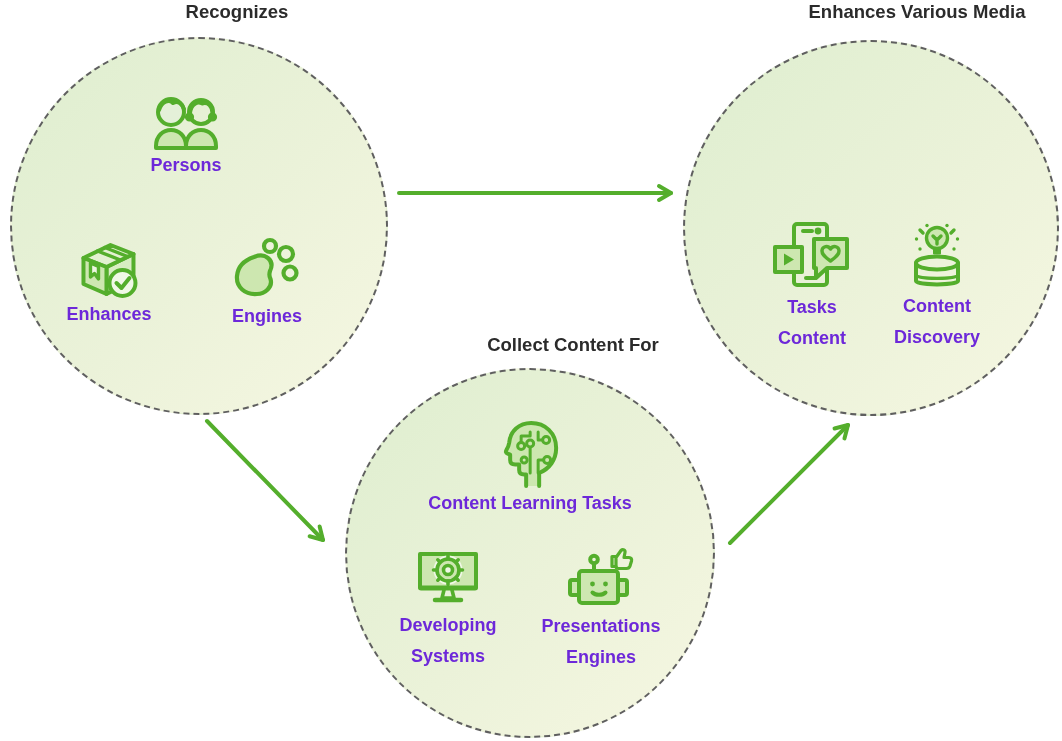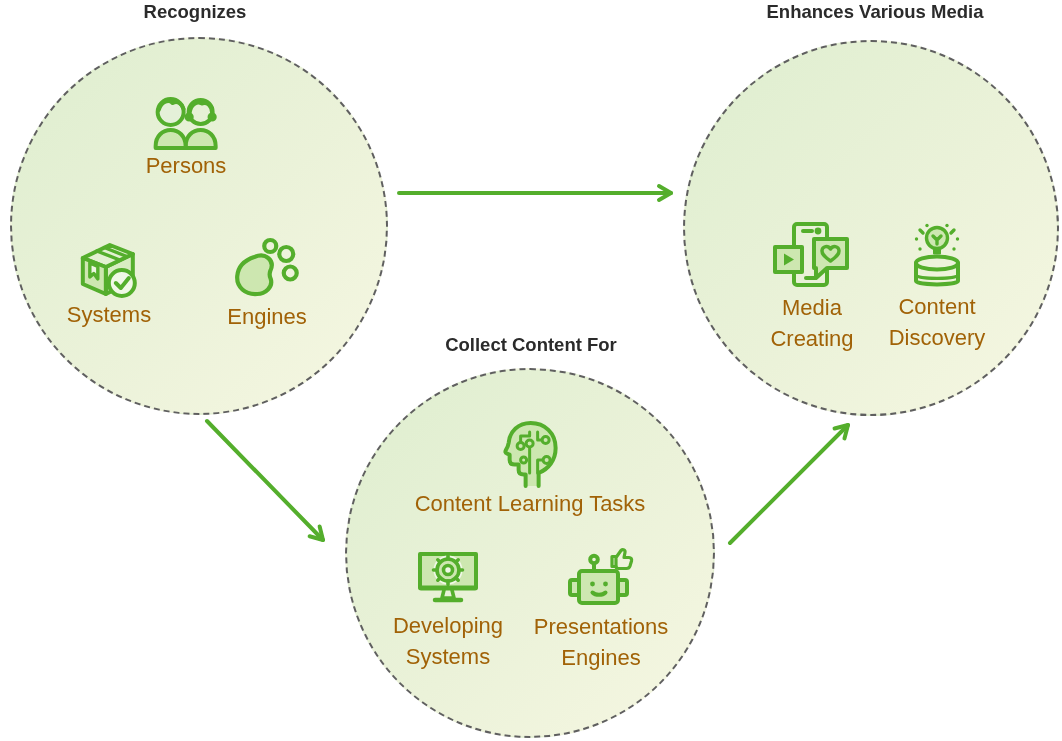--- a/index.html
+++ b/index.html
@@ -8,26 +8,26 @@
     font-family:"Liberation Sans", sans-serif;background:#ffffff;
   }
   .circle{
     position:absolute;border-radius:50%;
     border:2px dashed #5f5f5f;
     background:linear-gradient(135deg,#deeecf 0%,#ebf2d9 55%,#f6f7e2 100%);
     box-sizing:border-box;
   }
   .title{
     position:absolute;transform:translateX(-50%);
-    font-size:18.5px;font-weight:700;color:#2b2b2b;white-space:nowrap;
+    font-size:18.5px;font-weight:700;color:#2b2b2b;white-space:nowrap;margin-left:42px;
   }
   .item{position:absolute;transform:translateX(-50%);text-align:center;}
   .item svg{display:block;margin:0 auto;}
   .item .label{
-    font-size:22px;font-weight:400;color:#a16207;line-height:31px;
+    font-size:18px;font-weight:700;color:#6d28d9;line-height:31px;
   }
   .nowrap{white-space:nowrap;}
   .arrows{position:absolute;left:0;top:0;pointer-events:none;}
 </style>
 </head>
 <body>
 
 <div class="canvas">
 
   <div class="circle" style="left:10px;top:37px;width:378px;height:378px"></div>
@@ -70,21 +70,21 @@
       <g stroke="#54ae2c" stroke-width="4" stroke-linecap="round" stroke-linejoin="round">
         <path d="M29 30 L56 17 L56 44 L29 57 Z" fill="#d8edc2"></path>
         <path d="M6 21 L33 8 L56 17 L29 30 Z" fill="#e3f1d1"></path>
         <path d="M20 14 L43 23 M27.5 10.5 L50 19.5" fill="none" stroke-width="3.4"></path>
         <path d="M6 21 L29 30 L29 57 L6 47 Z" fill="#cde7b0"></path>
         <path d="M13 26 L13 40 L17 36.5 L21 42 L21 29.5 Z" fill="#eef6e2" stroke-width="3.4"></path>
         <circle cx="45" cy="46" r="13" fill="#f0f8e6"></circle>
         <path d="M39 46 L44 51 L52 41" fill="none"></path>
       </g>
     </svg>
-    <div class="label">Systems</div>
+    <div class="label">Enhances</div>
   </div>
 
   <div class="item" style="left:267px;top:237px">
     <svg width="68" height="64" viewBox="0 0 68 64">
       <g stroke="#54ae2c" stroke-width="4.2" fill="none" stroke-linejoin="round">
         <path d="M21 20 C33 15 42 24 37 34 C36 37 36 39 37.5 42 C40 50 32 57 24 57 C12 58 3 50 4 39 C5 28 12 23 21 20 Z" fill="#cde7b0"></path>
         <circle cx="37" cy="9" r="6"></circle>
         <circle cx="53" cy="17" r="7"></circle>
         <circle cx="57" cy="36" r="6.5"></circle>
       </g>
@@ -99,21 +99,21 @@
         <rect x="21" y="2" width="33" height="61" rx="3"></rect>
         <path d="M30 9 H39"></path>
           <circle cx="45" cy="9" r="1.4" fill="#54ae2c"></circle>
         <path d="M33 56 H42"></path>
         <rect x="2" y="25" width="27" height="25" fill="#cde7b0"></rect>
         <path d="M11 31.5 L21 37.5 L11 43.5 Z" fill="#54ae2c" stroke="none"></path>
         <path d="M41 17 H74 V46 H54 L43 56 V46 H41 Z" fill="#cde7b0"></path>
         <path d="M57.5 27 C55 23 49.5 24 49 28.5 C48.6 32.5 52.5 35.5 57.5 39 C62.5 35.5 66.4 32.5 66 28.5 C65.5 24 60 23 57.5 27 Z" stroke-width="3.4"></path>
       </g>
     </svg>
-    <div class="label">Media Creating</div>
+    <div class="label">Tasks Content</div>
   </div>
 
   <div class="item" style="left:937px;top:223px;width:130px">
     <svg width="62" height="68" viewBox="0 0 62 68">
       <g stroke="#54ae2c" stroke-width="3.4" fill="none" stroke-linecap="round" stroke-linejoin="round">
         <circle cx="31" cy="15" r="10.5" fill="#cde7b0"></circle>
         <path d="M27 13 L31 17 L35 13 M31 17 V21"></path>
         <rect x="27" y="25.5" width="8" height="6" rx="1" fill="#54ae2c" stroke="none"></rect>
         <path d="M14 7 L17 10 M48 7 L45 10"></path>
         <circle cx="10.5" cy="16" r="1.7" fill="#54ae2c" stroke="none"></circle>

